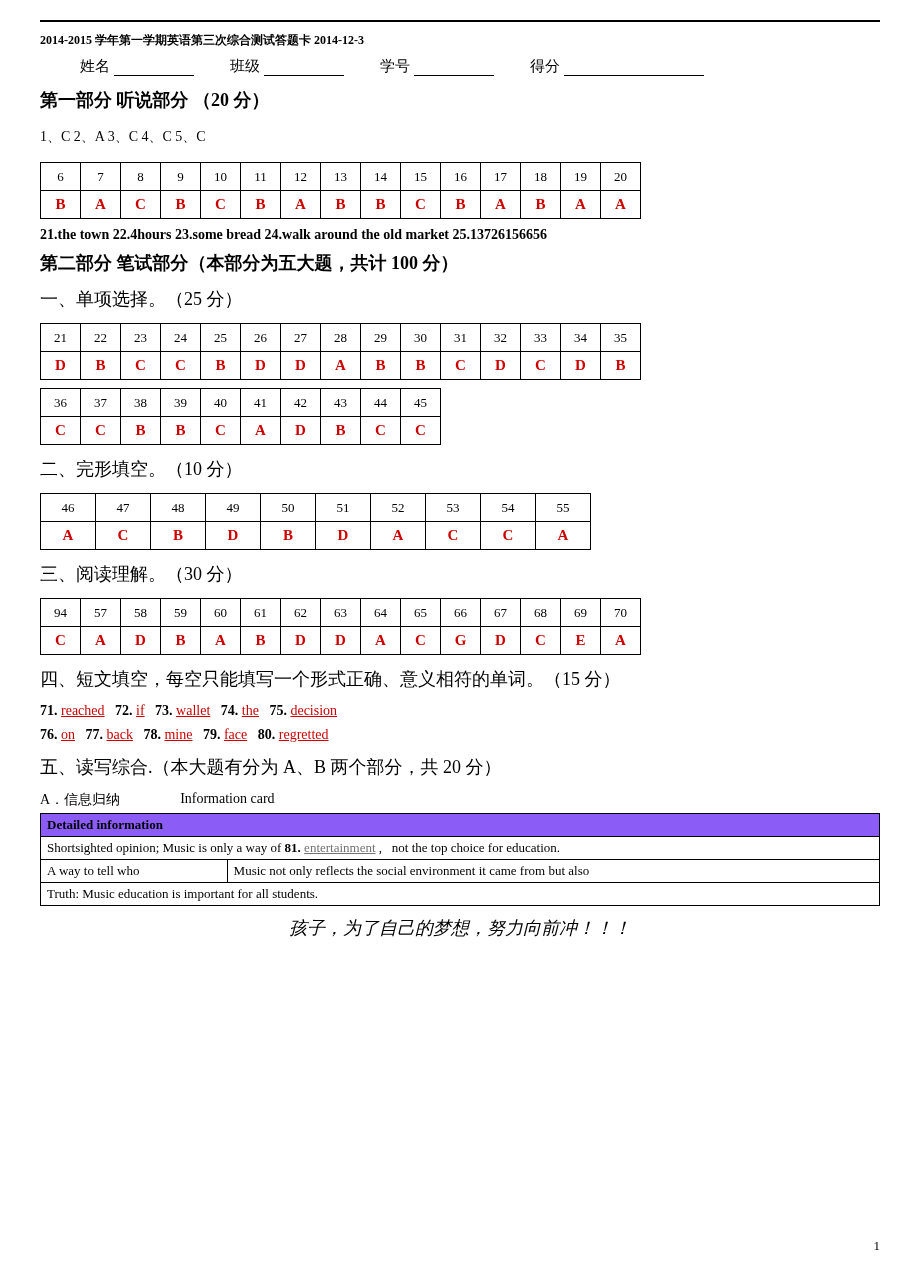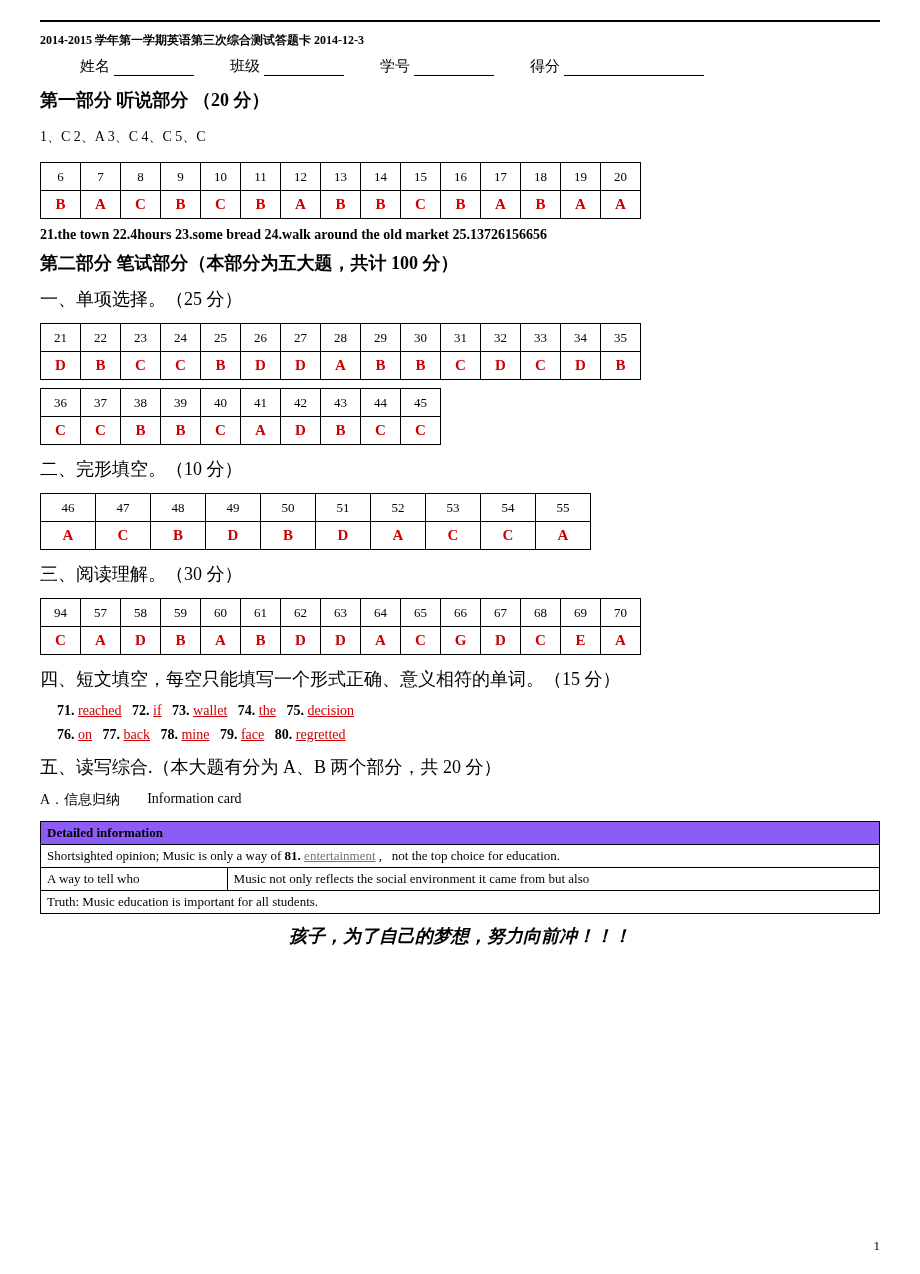--- a/index.html
+++ b/index.html
@@ -74,21 +74,21 @@
       color: #cc0000;
       font-weight: bold;
       font-size: 15px;
     }
     .bold-answer-line {
       font-weight: bold;
       font-size: 14px;
       margin: 6px 0;
     }
     .fill-section {
-      margin: 8px 17px;
+      margin: 8px 0;
     }
     .fill-line {
       font-size: 14px;
       margin: 4px 0;
     }
     .fill-line span.ans {
       color: #cc0000;
       text-decoration: underline;
     }
     .info-card-table {
@@ -103,21 +103,21 @@
     }
     .info-card-table .header-cell {
       text-align: left;
       font-weight: bold;
       background: #8b5cf6;
     }
     .bottom-motto {
       text-align: center;
       font-style: italic;
       font-size: 18px;
-      font-weight: bold;
+      font-weight: normal;
       color: #000;
       margin-top: 10px;
       font-family: "KaiTi", "楷体", serif;
     }
     .page-num {
       position: absolute;
       bottom: 20px;
       right: 40px;
       font-size: 13px;
     }
@@ -353,21 +353,21 @@
   <div class="fill-line" style="margin-top:8px;">
     <strong>76.</strong> <span class="ans">on</span>&nbsp;&nbsp;
     <strong>77.</strong> <span class="ans">back</span>&nbsp;&nbsp;
     <strong>78.</strong> <span class="ans">mine</span>&nbsp;&nbsp;
     <strong>79.</strong> <span class="ans">face</span>&nbsp;&nbsp;
     <strong>80.</strong> <span class="ans">regretted</span>
   </div>
 </div>
 
 <div class="sub-title">五、读写综合.（本大题有分为 A、B 两个部分，共 20 分）</div>
-<div style="display:flex; gap: 27px; align-items: flex-start; margin: 12px 0;">
+<div style="display:flex; gap: 60px; align-items: flex-start; margin: 4px 0;">
   <span>A．信息归纳</span>
   <span>Information card</span>
 </div>
 
 <table class="info-card-table">
   <tbody>
       <tr>
     <td colspan="2" class="header-cell">Detailed information</td>
   </tr>
   <tr>

